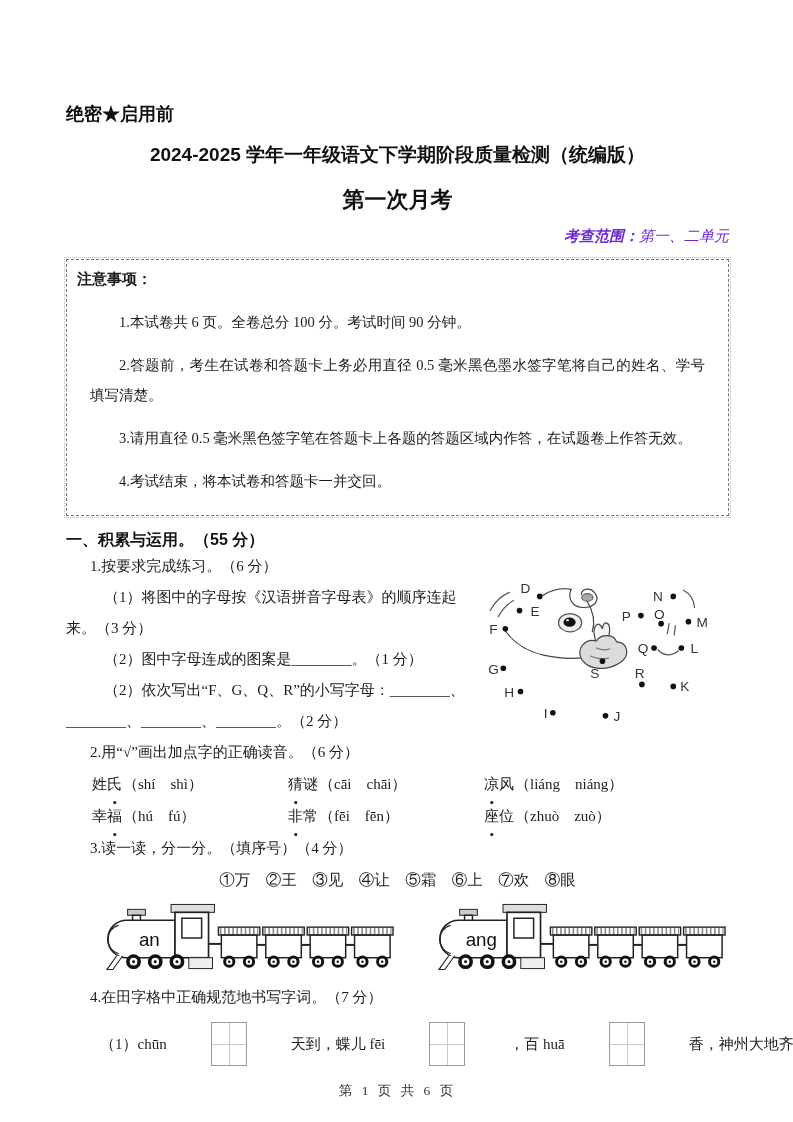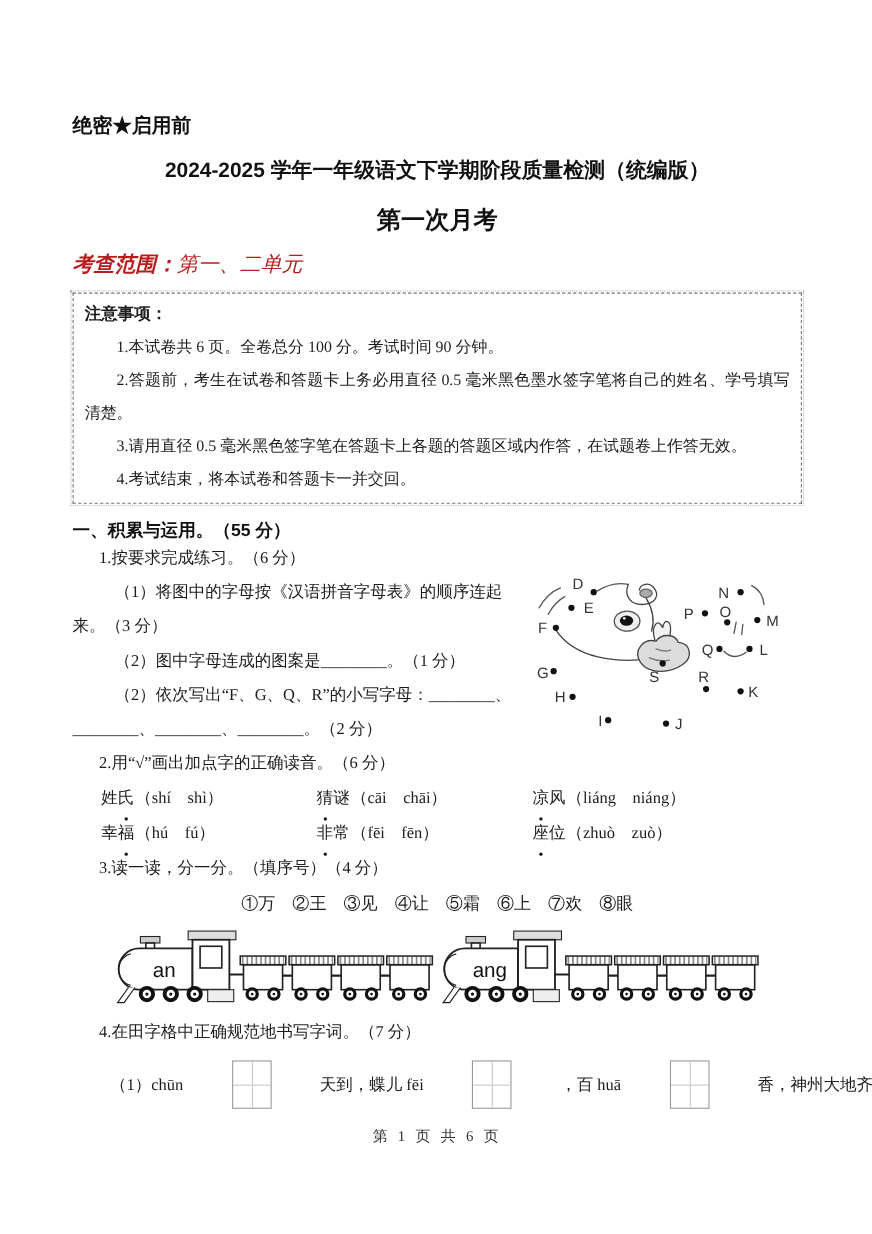--- a/index.html
+++ b/index.html
@@ -7,28 +7,28 @@
     width:793px;height:1122px;background:#ffffff;position:relative;
     font-family:"Liberation Serif",serif;color:#1c1c1c;
     -webkit-font-smoothing:antialiased;overflow:hidden;
   }
   .sheet{position:absolute;left:66px;top:4px;width:663px;}
 
   
   .secret{margin-top:98px;font-family:"Liberation Sans",sans-serif;font-weight:700;font-size:18px;color:#111;}
   .title{margin-top:16px;text-align:center;font-family:"Liberation Sans",sans-serif;font-weight:700;font-size:19px;color:#111;}
   .subtitle{margin-top:17px;text-align:center;font-family:"Liberation Sans",sans-serif;font-weight:700;font-size:22px;color:#111;}
-  .scope{margin-top:12px;text-align:left;font-size:19px;font-style:italic;color:#b91c1c;}
+  .scope{margin-top:12px;text-align:right;font-size:15px;font-style:italic;color:#6d28d9;}
   .scope .lbl{font-weight:700;}
 
   
   .notice{margin-top:13px;border:1px dashed #777;outline:1px dotted #bbb;outline-offset:1px;
           padding:4px 10px 6px 10px;font-size:14.5px;line-height:30px;}
   .notice-head{font-family:"Liberation Sans",sans-serif;font-weight:700;font-size:15px;}
-  .notice p{margin:0;text-indent:2em;text-align:justify;}
+  .notice p{margin:13px;text-indent:2em;text-align:justify;}
 
   
   .section-head{margin-top:14px;font-family:"Liberation Sans",sans-serif;font-weight:700;font-size:16px;color:#111;}
 
   .qline{font-size:15px;line-height:31px;white-space:nowrap;}
   .ind1{padding-left:24px;}   
   .ind2{padding-left:38px;}   
 
   
   .q1{position:relative;}
@@ -38,21 +38,21 @@
   .q2-row{display:flex;font-size:15px;line-height:32px;padding-left:26px;}
   .q2-cell{width:196px;white-space:nowrap;}
   .q2-cell:last-child{width:auto;}
   .py{margin-left:1px;}
   .dotchar{position:relative;display:inline-block;}
   .dotchar::after{content:"";position:absolute;left:50%;transform:translateX(-50%);
                   bottom:-4px;width:3.5px;height:3.5px;border-radius:50%;background:#111;}
 
   
   .q3-options{margin-top:2px;text-align:center;font-size:15.5px;line-height:28px;}
-  .trains{display:flex;padding-left:34px;margin-top:4px;}
+  .trains{display:flex;padding-left:34px;margin-top:4px;gap:36px;}
   .train{width:296px;height:78px;}
 
   
   .q4-line{margin-top:5px;padding-left:34px;font-size:15px;height:52px;display:flex;align-items:center;white-space:nowrap;gap:40px;}
   .tzg{display:inline-block;width:34px;height:42px;border:1.5px solid #999;position:relative;
        margin:0 4px;background:#fff;flex:0 0 auto;}
   .tzg::before{content:"";position:absolute;left:0;right:0;top:50%;border-top:1px solid #c9c9c9;}
   .tzg::after{content:"";position:absolute;top:0;bottom:0;left:50%;border-left:1px solid #c9c9c9;}
 
   .footer{margin-top:12px;text-align:center;font-size:13.5px;letter-spacing:3px;color:#333;}

